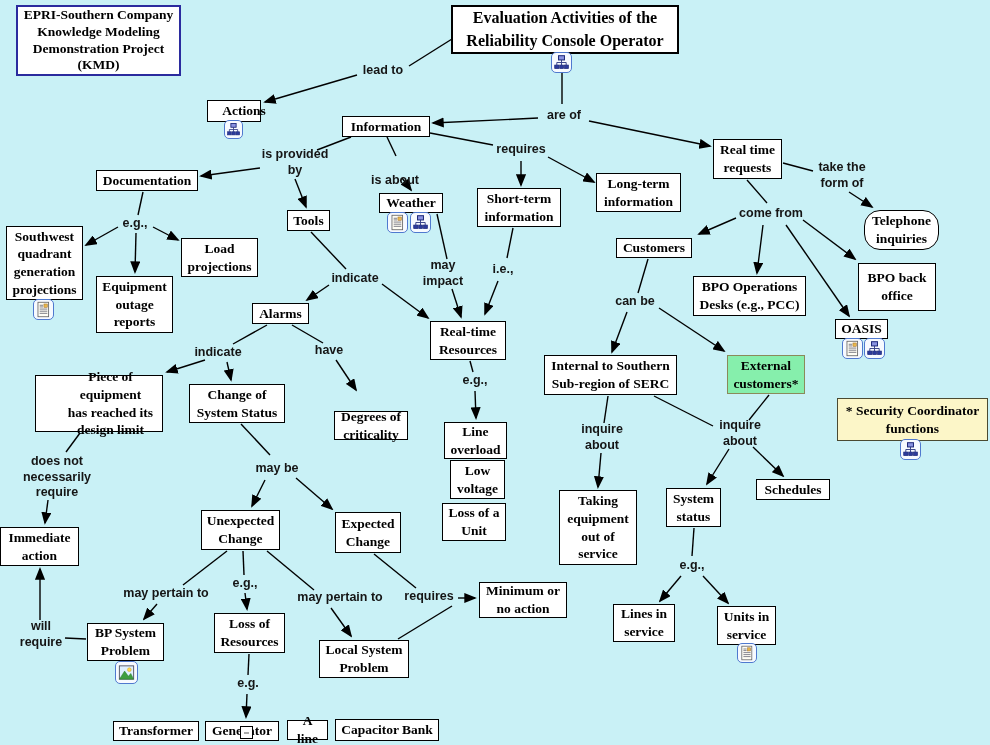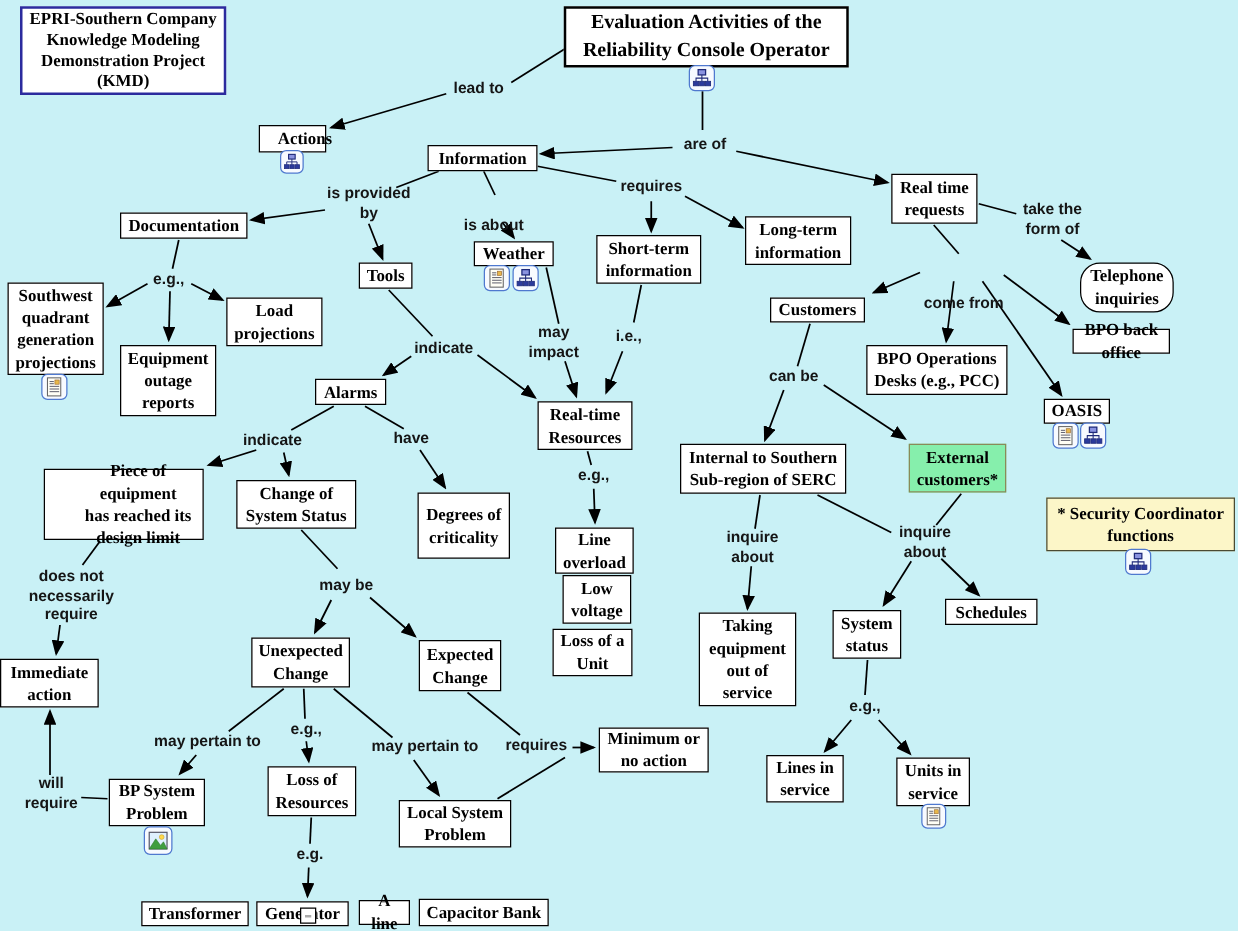--- a/index.html
+++ b/index.html
@@ -144,42 +144,42 @@
   <div class="node" style="left:287px;top:210px;width:43px;height:21px;">Tools</div>
   <div class="node" style="left:379px;top:193px;width:64px;height:20px;">Weather</div>
   <div class="node" style="left:477px;top:188px;width:84px;height:39px;">Short-term
 information</div>
   <div class="node" style="left:596px;top:173px;width:85px;height:39px;">Long-term
 information</div>
   <div class="node" style="left:713px;top:139px;width:69px;height:40px;">Real time
 requests</div>
   <div class="node" style="left:864px;top:210px;width:75px;height:40px;border-radius:16px;">Telephone
 inquiries</div>
-  <div class="node" style="left:858px;top:263px;width:78px;height:20px;">BPO back
+  <div class="node" style="left:858px;top:263px;width:78px;height:48px;">BPO back
 office</div>
   <div class="node" style="left:835px;top:319px;width:53px;height:20px;">OASIS</div>
   <div class="node" style="left:616px;top:238px;width:76px;height:20px;">Customers</div>
   <div class="node" style="left:693px;top:276px;width:113px;height:40px;">BPO Operations
 Desks (e.g., PCC)</div>
   <div class="node" style="left:6px;top:226px;width:77px;height:74px;">Southwest
 quadrant
 generation
 projections</div>
   <div class="node" style="left:96px;top:276px;width:77px;height:57px;">Equipment
 outage
 reports</div>
   <div class="node" style="left:181px;top:238px;width:77px;height:39px;">Load
 projections</div>
   <div class="node" style="left:252px;top:303px;width:57px;height:21px;">Alarms</div>
   <div class="node" style="left:35px;top:375px;width:128px;height:57px;padding-left:26px;">Piece of equipment
 has reached its
 design limit</div>
   <div class="node" style="left:189px;top:384px;width:96px;height:39px;">Change of
 System Status</div>
-  <div class="node" style="left:334px;top:394px;width:74px;height:53px;">Degrees of
+  <div class="node" style="left:334px;top:411px;width:74px;height:29px;">Degrees of
 criticality</div>
   <div class="node" style="left:430px;top:321px;width:76px;height:39px;">Real-time
 Resources</div>
   <div class="node" style="left:444px;top:422px;width:63px;height:37px;">Line
 overload</div>
   <div class="node" style="left:450px;top:460px;width:55px;height:39px;">Low
 voltage</div>
   <div class="node" style="left:442px;top:503px;width:64px;height:38px;">Loss of a
 Unit</div>
   <div class="node" style="left:544px;top:355px;width:133px;height:40px;">Internal to Southern
@@ -219,21 +219,21 @@
   <div class="node" style="left:335px;top:719px;width:104px;height:22px;">Capacitor Bank</div>
 
   <div class="elabel" style="left:383px;top:71px;">lead to</div>
   <div class="elabel" style="left:564px;top:116px;">are of</div>
   <div class="elabel" style="left:295px;top:163px;">is provided
 by</div>
   <div class="elabel" style="left:395px;top:181px;">is about</div>
   <div class="elabel" style="left:521px;top:150px;">requires</div>
   <div class="elabel" style="left:842px;top:176px;">take the
 form of</div>
-  <div class="elabel" style="left:771px;top:214px;margin-top:29px;">come from</div>
+  <div class="elabel" style="left:771px;top:214px;">come from</div>
   <div class="elabel" style="left:635px;top:302px;">can be</div>
   <div class="elabel" style="left:135px;top:224px;">e.g.,</div>
   <div class="elabel" style="left:355px;top:279px;">indicate</div>
   <div class="elabel" style="left:443px;top:274px;">may
 impact</div>
   <div class="elabel" style="left:503px;top:270px;">i.e.,</div>
   <div class="elabel" style="left:218px;top:353px;">indicate</div>
   <div class="elabel" style="left:329px;top:351px;">have</div>
   <div class="elabel" style="left:475px;top:381px;">e.g.,</div>
   <div class="elabel" style="left:57px;top:477px;">does not

